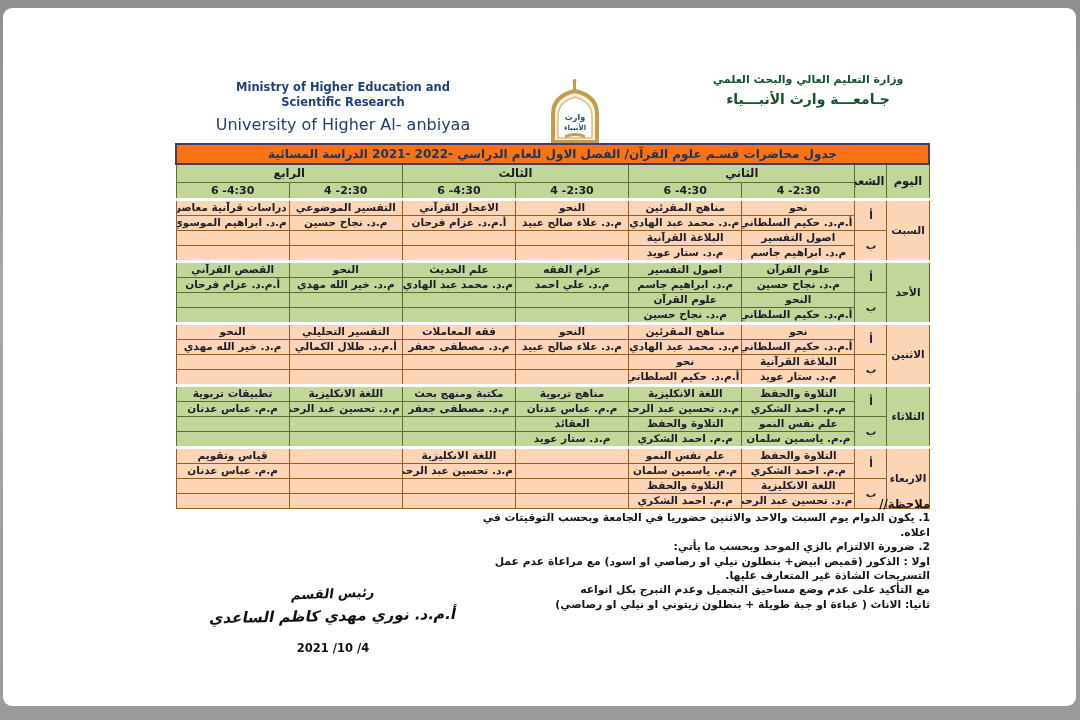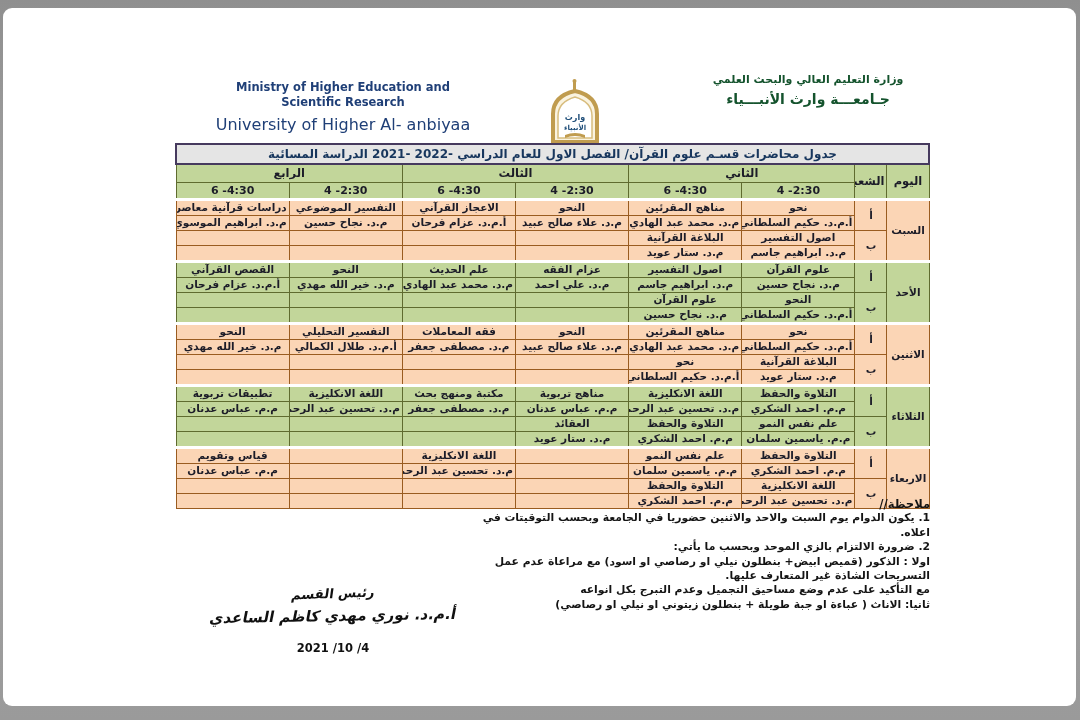--- a/index.html
+++ b/index.html
@@ -25,21 +25,21 @@
   table.sched{
     position:absolute;left:172px;top:135px;width:755px;
     border-collapse:collapse;table-layout:fixed;direction:rtl;
   }
   .sched td{
     border:1px solid #666;overflow:hidden;white-space:nowrap;text-align:center;
     vertical-align:middle;font-weight:bold;padding:0 2px;color:#1c1c28;line-height:1.05;
   }
   .col-day{width:42px}.col-sec{width:32px}.col-d{width:113px}
   tr.titlerow td{
-    background:#e5e5e5;border:2px solid #463a5e;color:#17365d;
+    background:#f97316;border:2px solid #463a5e;color:#17365d;
     font-size:12px;height:18px;
   }
   tr.headrow td{height:17px;font-size:11.5px;}
   tr.timerow td{height:15px;font-size:11px;}
   tr.sub td{height:14px;font-size:10.5px;}
   td.daycell{font-size:10px;}
   td.seccell{font-size:11px;}
   .t-green td{background:#c2d69a;border-color:#5f6b2f;}
   .t-peach td{background:#fbd5b5;border-color:#9a5c20;}
   tr.day-start td{border-top:3px solid #ffffff;}

